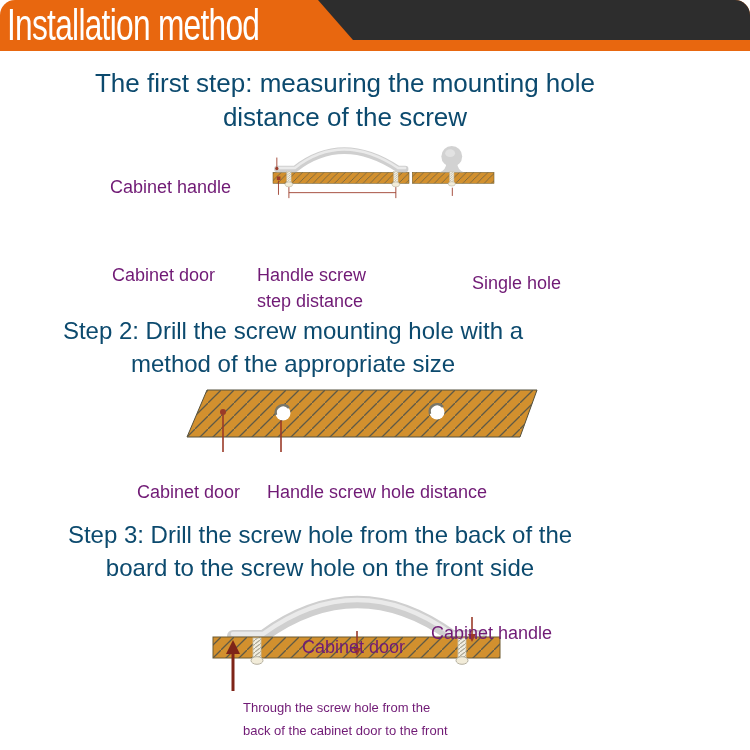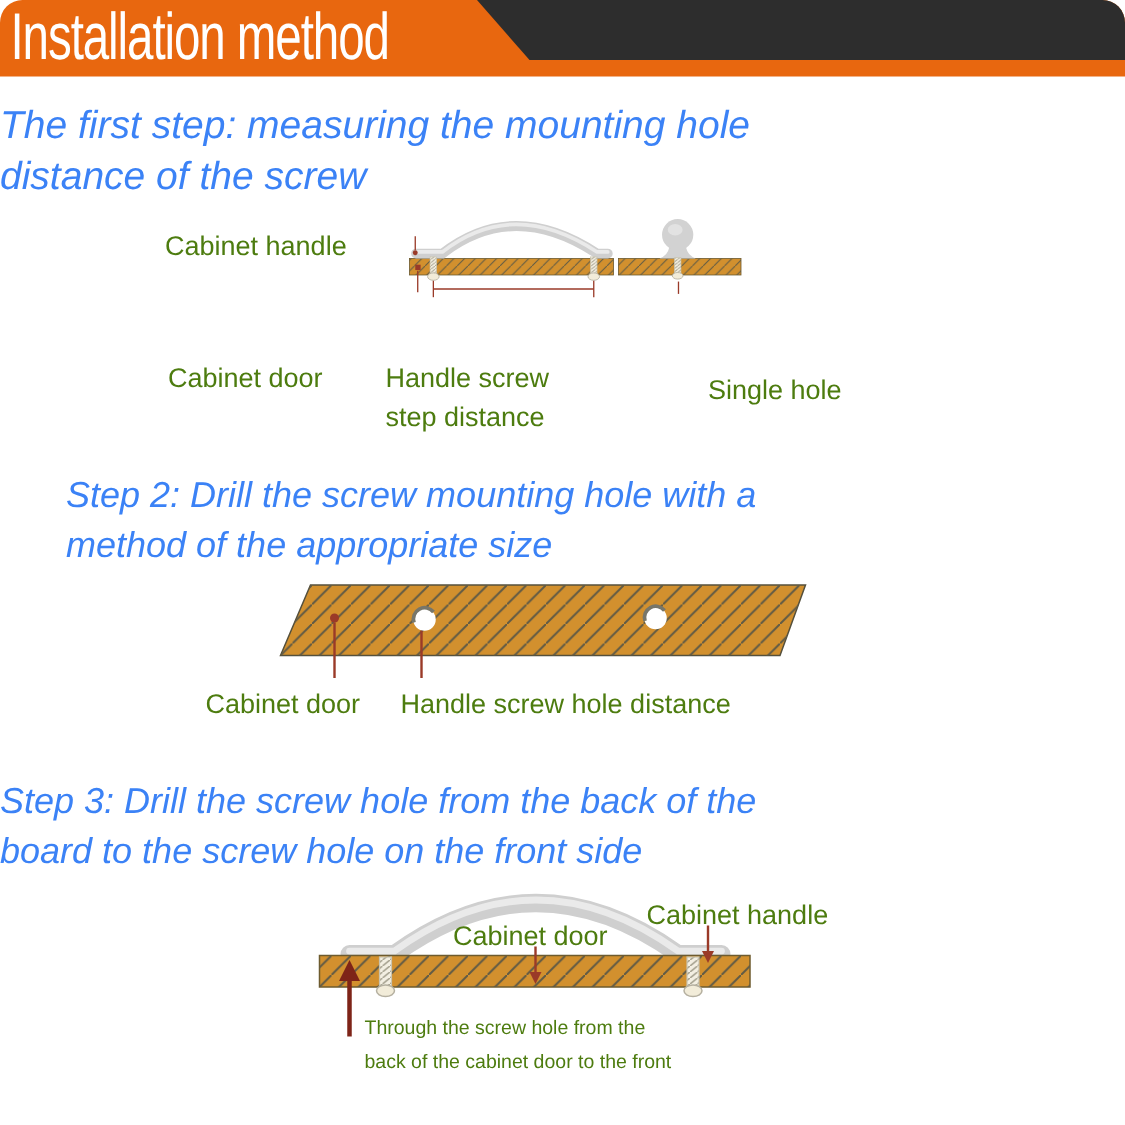--- a/index.html
+++ b/index.html
@@ -6,27 +6,27 @@
   #page{position:relative;width:750px;height:750px;background:#ffffff;overflow:hidden;
         font-family:"Liberation Sans","DejaVu Sans",sans-serif;border-radius:15px;}
 
   
   .banner{position:absolute;left:0;top:0;width:750px;height:51px;background:#E8670F;}
   .banner-dark{position:absolute;left:0;top:0;width:750px;height:51px;}
   .banner-title{position:absolute;left:7px;top:1px;color:#ffffff;font-size:44px;line-height:48px;
                 letter-spacing:-1px;transform:scaleX(0.72);transform-origin:left center;white-space:nowrap;}
 
   
-  .heading{position:absolute;color:#3b82f6;white-space:nowrap;font-style:italic;}
+  .heading{position:absolute;color:#0c4a6e;text-align:center;white-space:nowrap;}
   .h1{left:0;width:690px;top:66px;font-size:26px;line-height:34px;}
-  .h2{left:0;width:586px;top:314px;font-size:24px;line-height:33px;padding-left:44px;}
+  .h2{left:0;width:586px;top:314px;font-size:24px;line-height:33px;}
   .h3{left:0;width:640px;top:518px;font-size:24px;line-height:33px;}
 
   
-  .lbl{position:absolute;color:#4d7c0f;font-size:18px;line-height:26px;white-space:nowrap;}
+  .lbl{position:absolute;color:#701a75;font-size:18px;line-height:26px;white-space:nowrap;margin-top:23px;}
   .lbl-big{font-size:13px;line-height:23px;}
 
   .diagram{position:absolute;left:0;}
 </style>
 </head>
 <body>
 
 <div id="page">
 
   <div class="banner">

